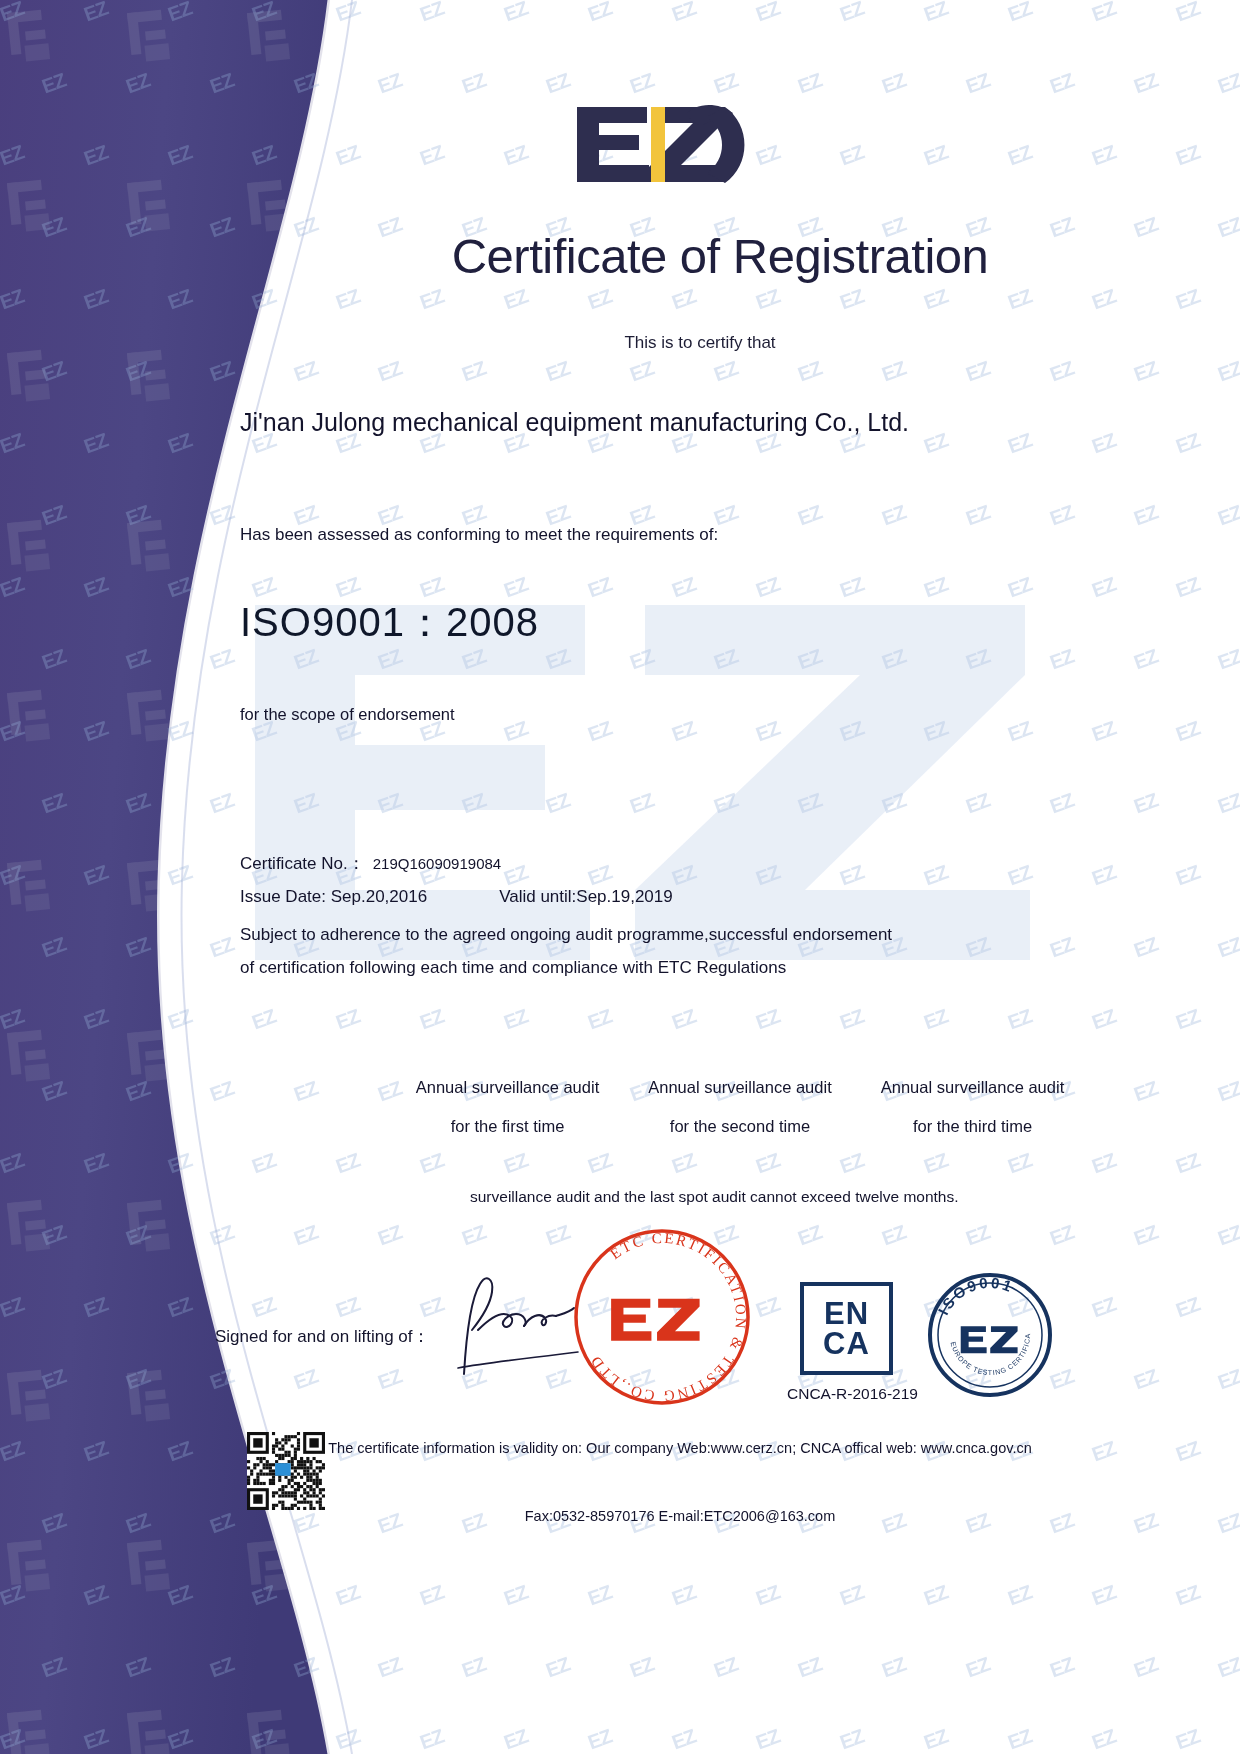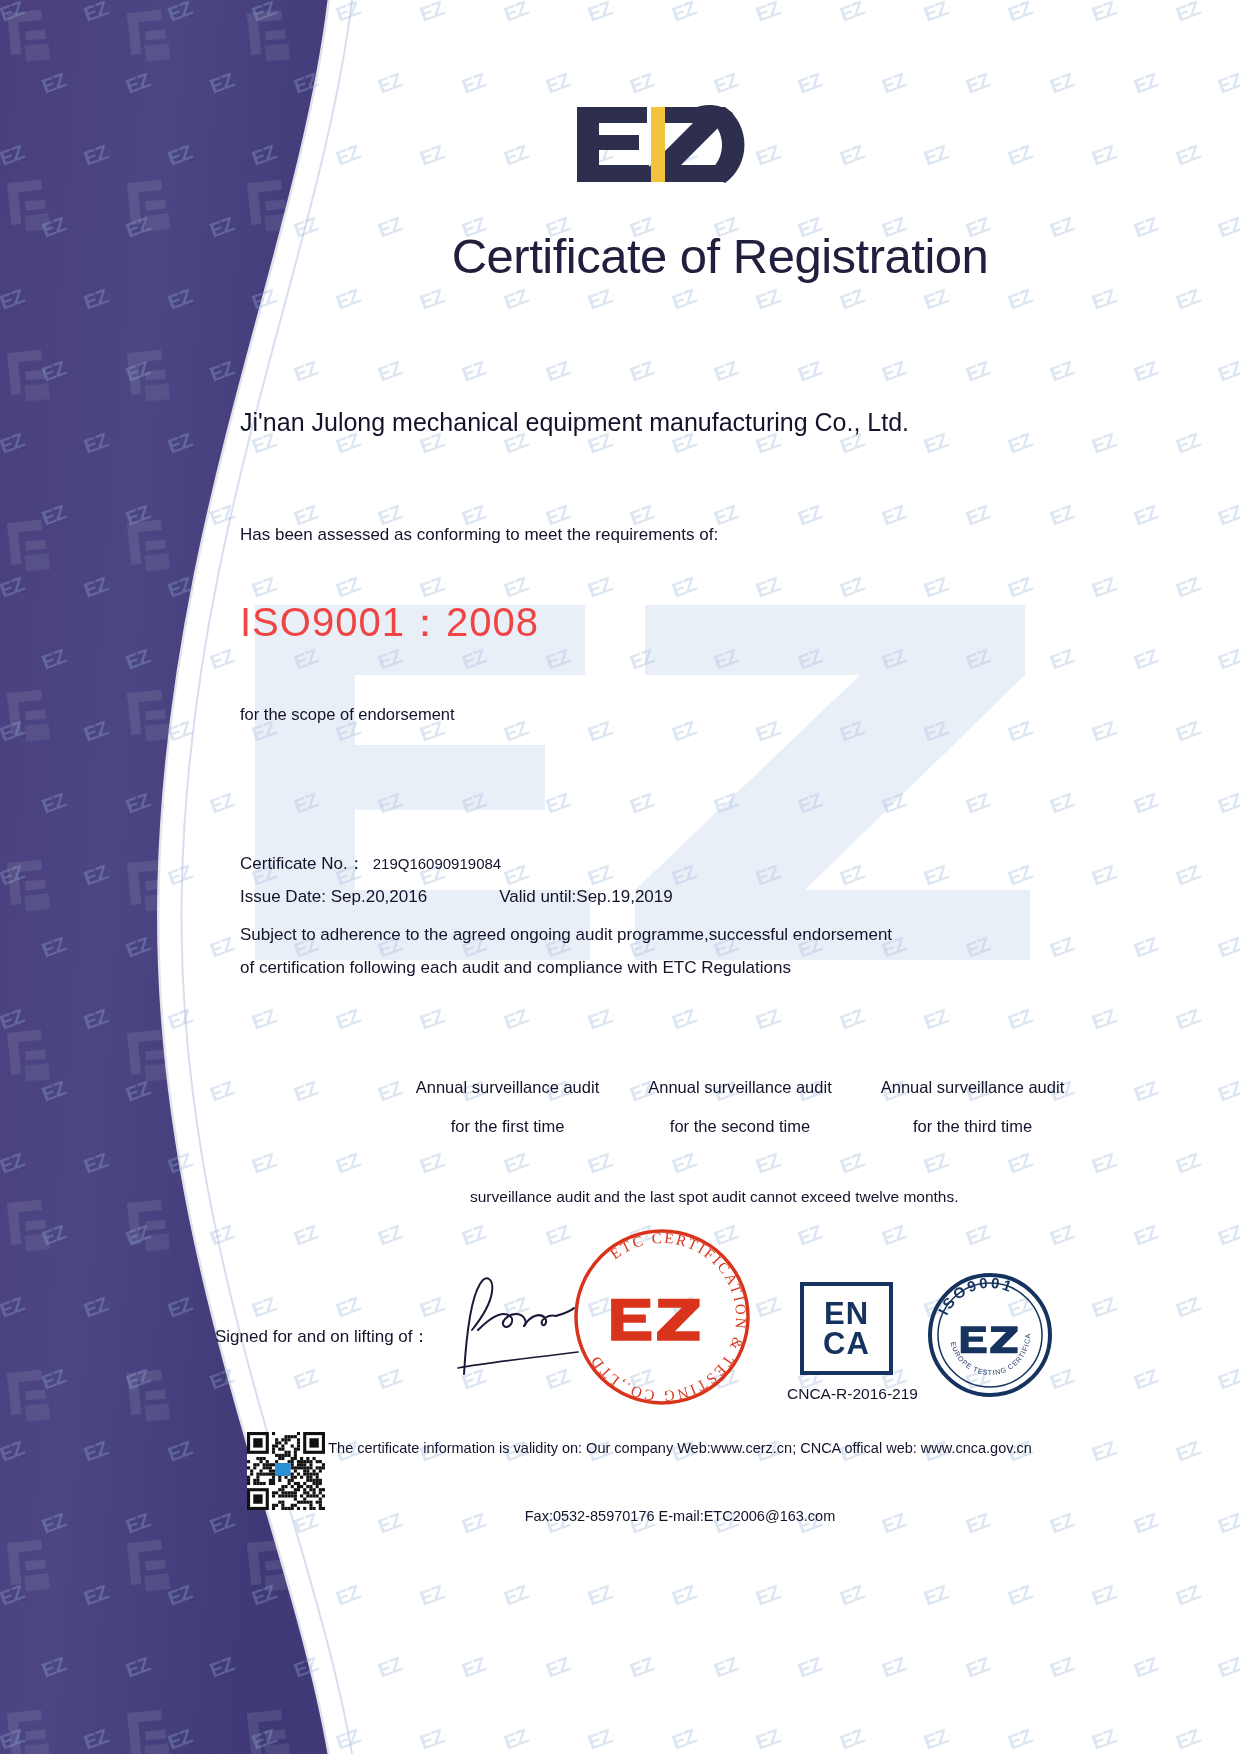--- a/index.html
+++ b/index.html
@@ -121,21 +121,21 @@
     top: 525px;
     font-size: 17px;
     color: #13132c;
   }
 
   .standard {
     position: absolute;
     left: 240px;
     top: 595px;
     font-size: 40px;
-    color: #ef4444;
+    color: #0f172a;
     letter-spacing: 1px;
   }
 
   .scope-label {
     position: absolute;
     left: 240px;
     top: 705px;
     font-size: 16.5px;
     color: #13132c;
   }
@@ -733,41 +733,42 @@
           <path d="M76,12 L150,12 L150,26 L106,70 L150,70 L150,87 L74,87 L74,72 L118,28 L76,28 Z"></path>
           <path d="M158,18 C142,6 120,8 110,20 L126,32 C132,25 142,24 150,29 Z"></path>
         </g>
         <rect x="76" y="12" width="14" height="75" fill="#f2c43c"></rect>
         <path d="M150,12 C176,30 176,70 150,88 L132,78 C152,64 152,36 132,22 Z" fill="#2e2e4f"></path>
       </svg>
     </div>
 
     <div class="title">Certificate of Registration</div>
 
+    <div class="certify-line">This is to certify that</div>
 
     <div class="company">Ji'nan Julong mechanical equipment manufacturing Co., Ltd.</div>
 
 
     <div class="assessed">Has been assessed as conforming to meet the requirements of:</div>
 
     <div class="standard">ISO9001：2008</div>
 
     <div class="scope-label">for the scope of endorsement</div>
 
 
     <div class="certno">
       <span>Certificate No.：</span><span class="num">219Q16090919084</span>
     </div>
 
     <div class="dates">
       <span>Issue Date: Sep.20,2016</span><span class="valid">Valid until:Sep.19,2019</span>
     </div>
 
     <div class="subject1">Subject to adherence to the agreed ongoing audit programme,successful endorsement</div>
-    <div class="subject2">of certification following each audit and compliance with ETC Regulations</div>
+    <div class="subject2">of certification following each time and compliance with ETC Regulations</div>
 
     <div class="audits">
       <div class="audit-col">
         <span>Annual surveillance audit</span>
         <span class="l2">for the first time</span>
       </div>
       <div class="audit-col">
         <span>Annual surveillance audit</span>
         <span class="l2">for the second time</span>
       </div>

